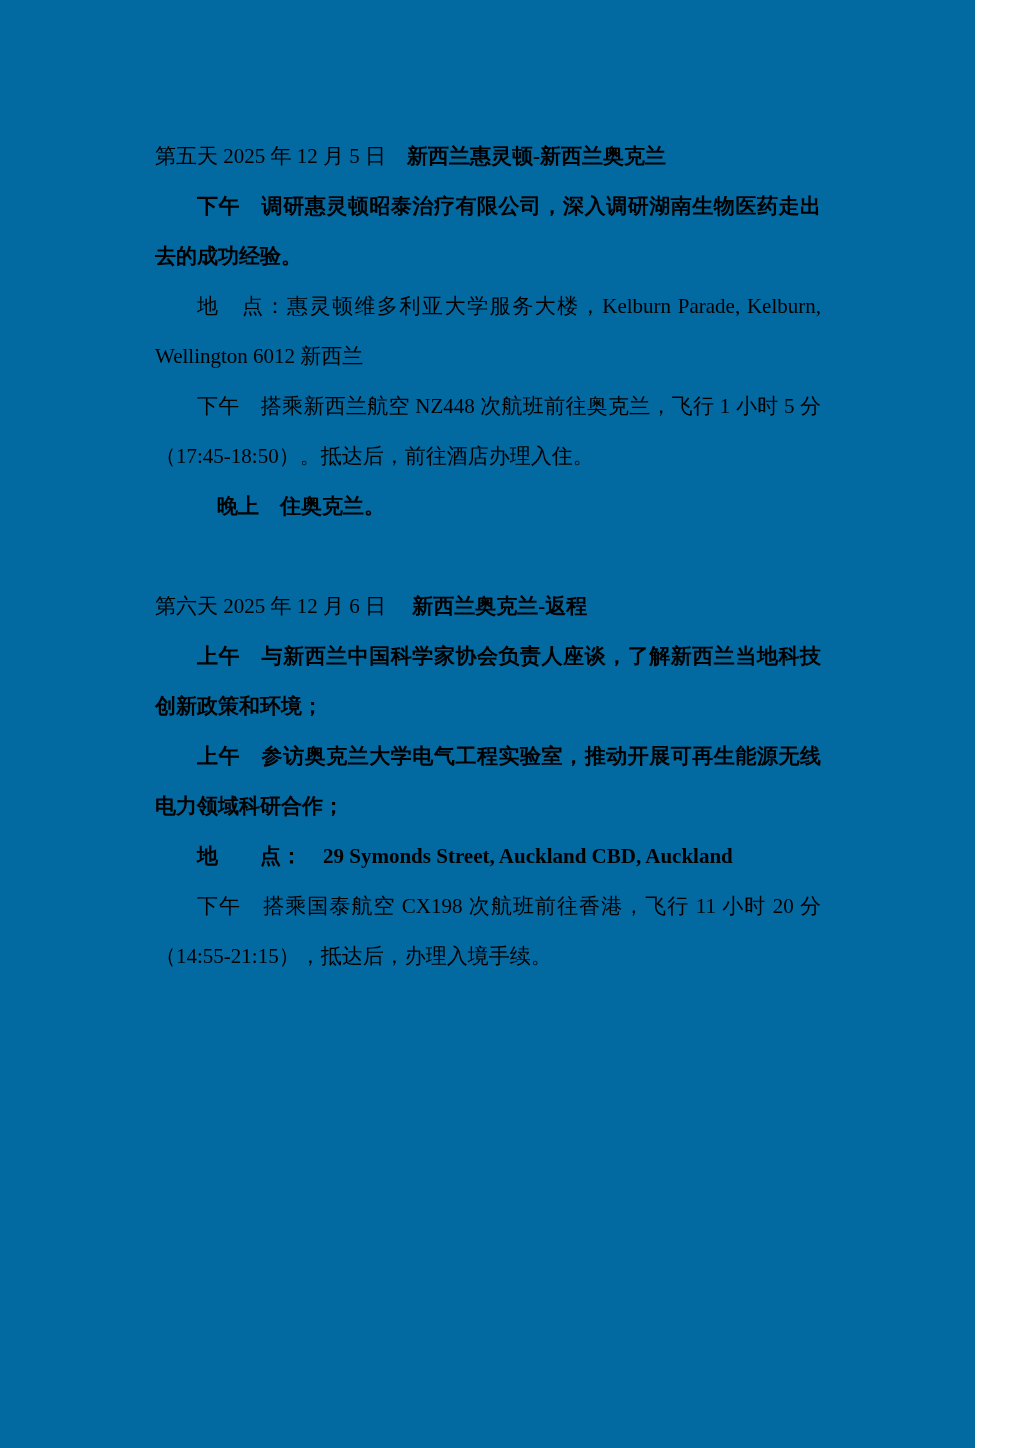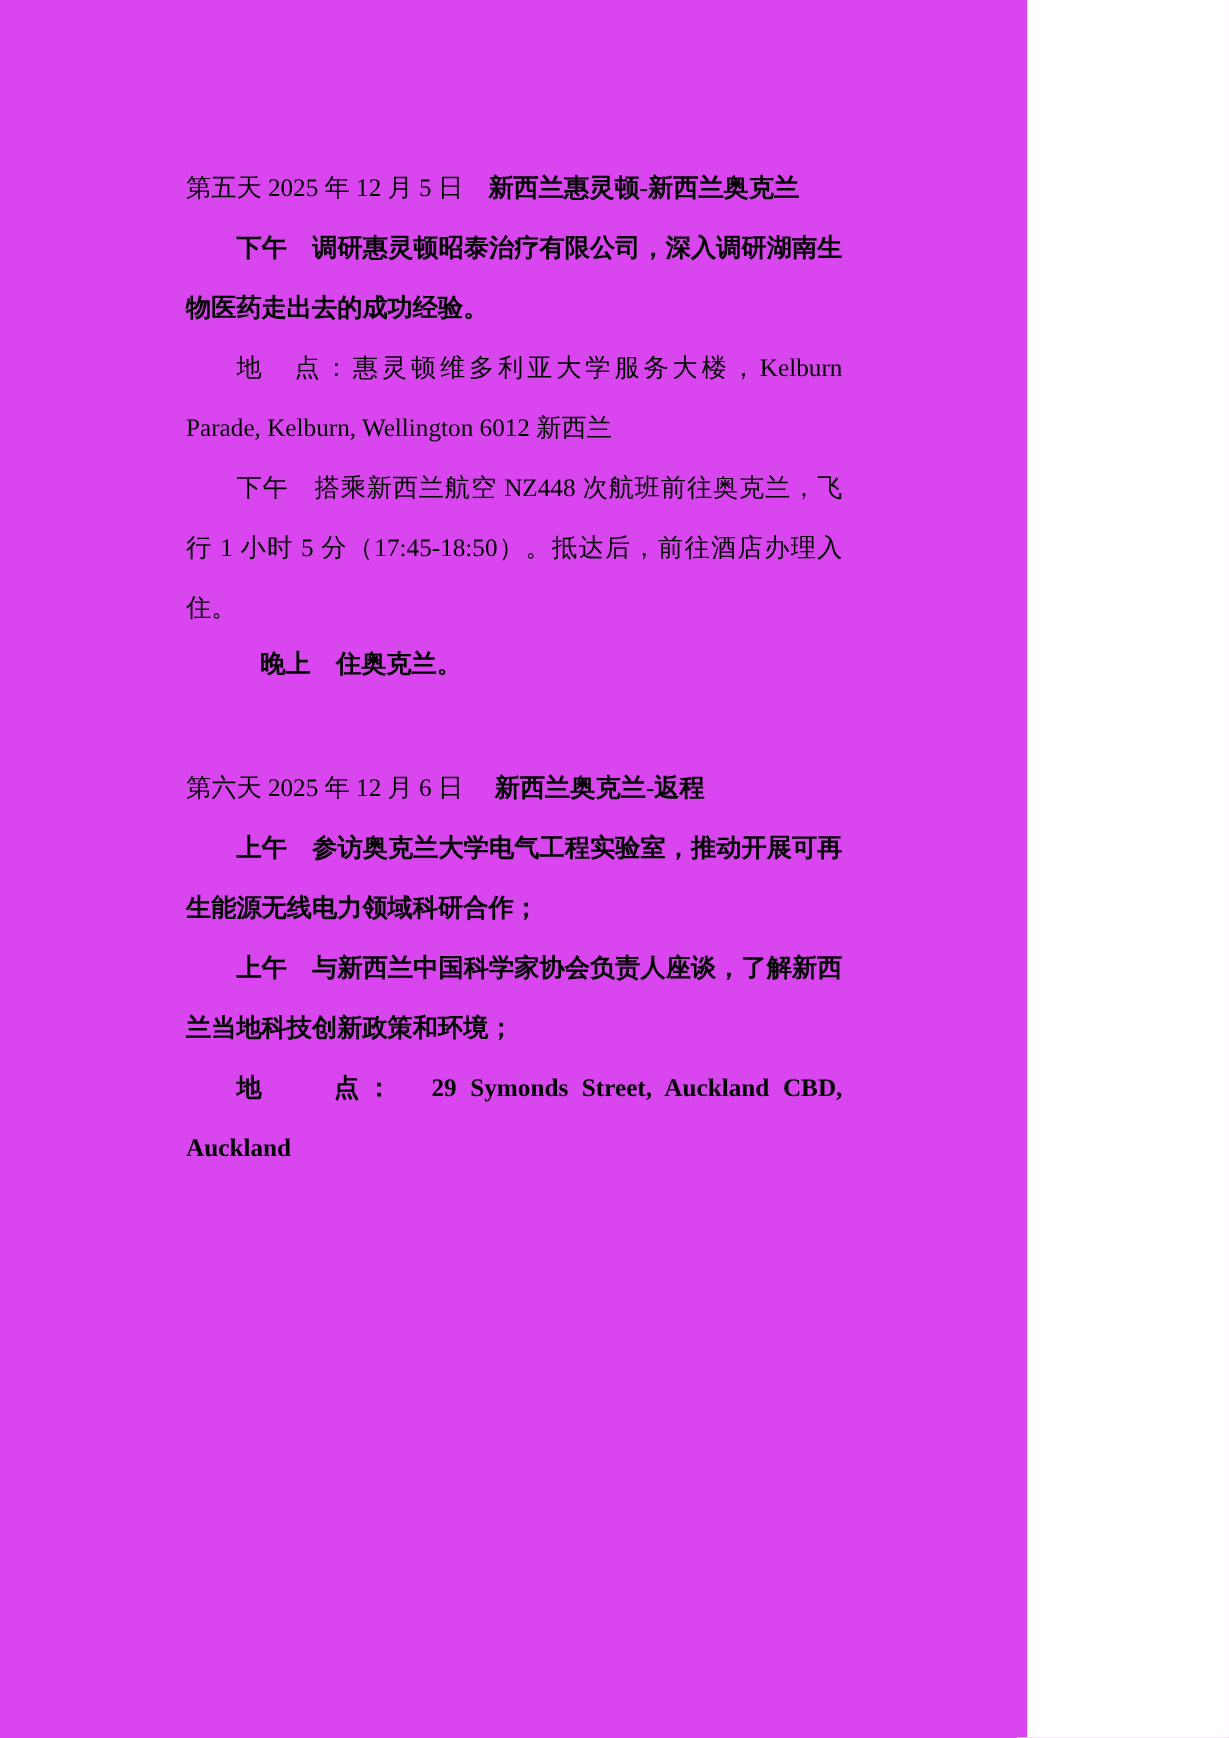--- a/index.html
+++ b/index.html
@@ -8,48 +8,49 @@
     background: #ffffff;
   }
   body {
     width: 1024px;
     height: 1448px;
     color: #000000;
     font-family: "Liberation Serif", "DejaVu Serif", serif;
   }
   .page {
     box-sizing: border-box;
-    width: 856px;
+    width: 975px;
     height: 1448px;
     padding: 131px 154px 0 155px;
     overflow: hidden;
-    background: #d946ef;
+    background: #0369a1;
   }
   .doc-body p {
     margin: 0;
     font-size: 21px;
     line-height: 50px;
     text-align: justify;
     word-break: break-word;
   }
   .heading { text-align: left; }
   .b { font-weight: bold; }
   .indent2 { text-indent: 2em; }
-  .indent3 { text-indent: 2.95em; font-family: Liberation Mono, monospace; }
+  .indent3 { text-indent: 2.95em; }
   .spacer { height: 50px; }
 </style>
 </head>
 <body>
 
 <div class="page">
   <div class="doc-body">
       <p class="heading"><span class="">第五天 2025 年 12 月 5 日　</span><span class="b">新西兰惠灵顿-新西兰奥克兰</span></p>
       <p class="para indent2 b">下午　调研惠灵顿昭泰治疗有限公司，深入调研湖南生物医药走出去的成功经验。</p>
       <p class="para indent2">地　点：惠灵顿维多利亚大学服务大楼，Kelburn Parade, Kelburn, Wellington 6012 新西兰</p>
       <p class="para indent2">下午　搭乘新西兰航空 NZ448 次航班前往奥克兰，飞行 1 小时 5 分（17:45-18:50）。抵达后，前往酒店办理入住。</p>
       <p class="para indent3 b">晚上　住奥克兰。</p>
       <div class="spacer"></div>
       <p class="heading"><span class="">第六天 2025 年 12 月 6 日　 </span><span class="b">新西兰奥克兰-返程</span></p>
+      <p class="para indent2 b">上午　与新西兰中国科学家协会负责人座谈，了解新西兰当地科技创新政策和环境；</p>
       <p class="para indent2 b">上午　参访奥克兰大学电气工程实验室，推动开展可再生能源无线电力领域科研合作；</p>
-      <p class="para indent2 b">上午　与新西兰中国科学家协会负责人座谈，了解新西兰当地科技创新政策和环境；</p>
       <p class="para indent2 b">地　　点：　29 Symonds Street, Auckland CBD, Auckland</p>
+      <p class="para indent2">下午　搭乘国泰航空 CX198 次航班前往香港，飞行 11 小时 20 分（14:55-21:15），抵达后，办理入境手续。</p>
     </div>
 </div>
 
 </body></html>

